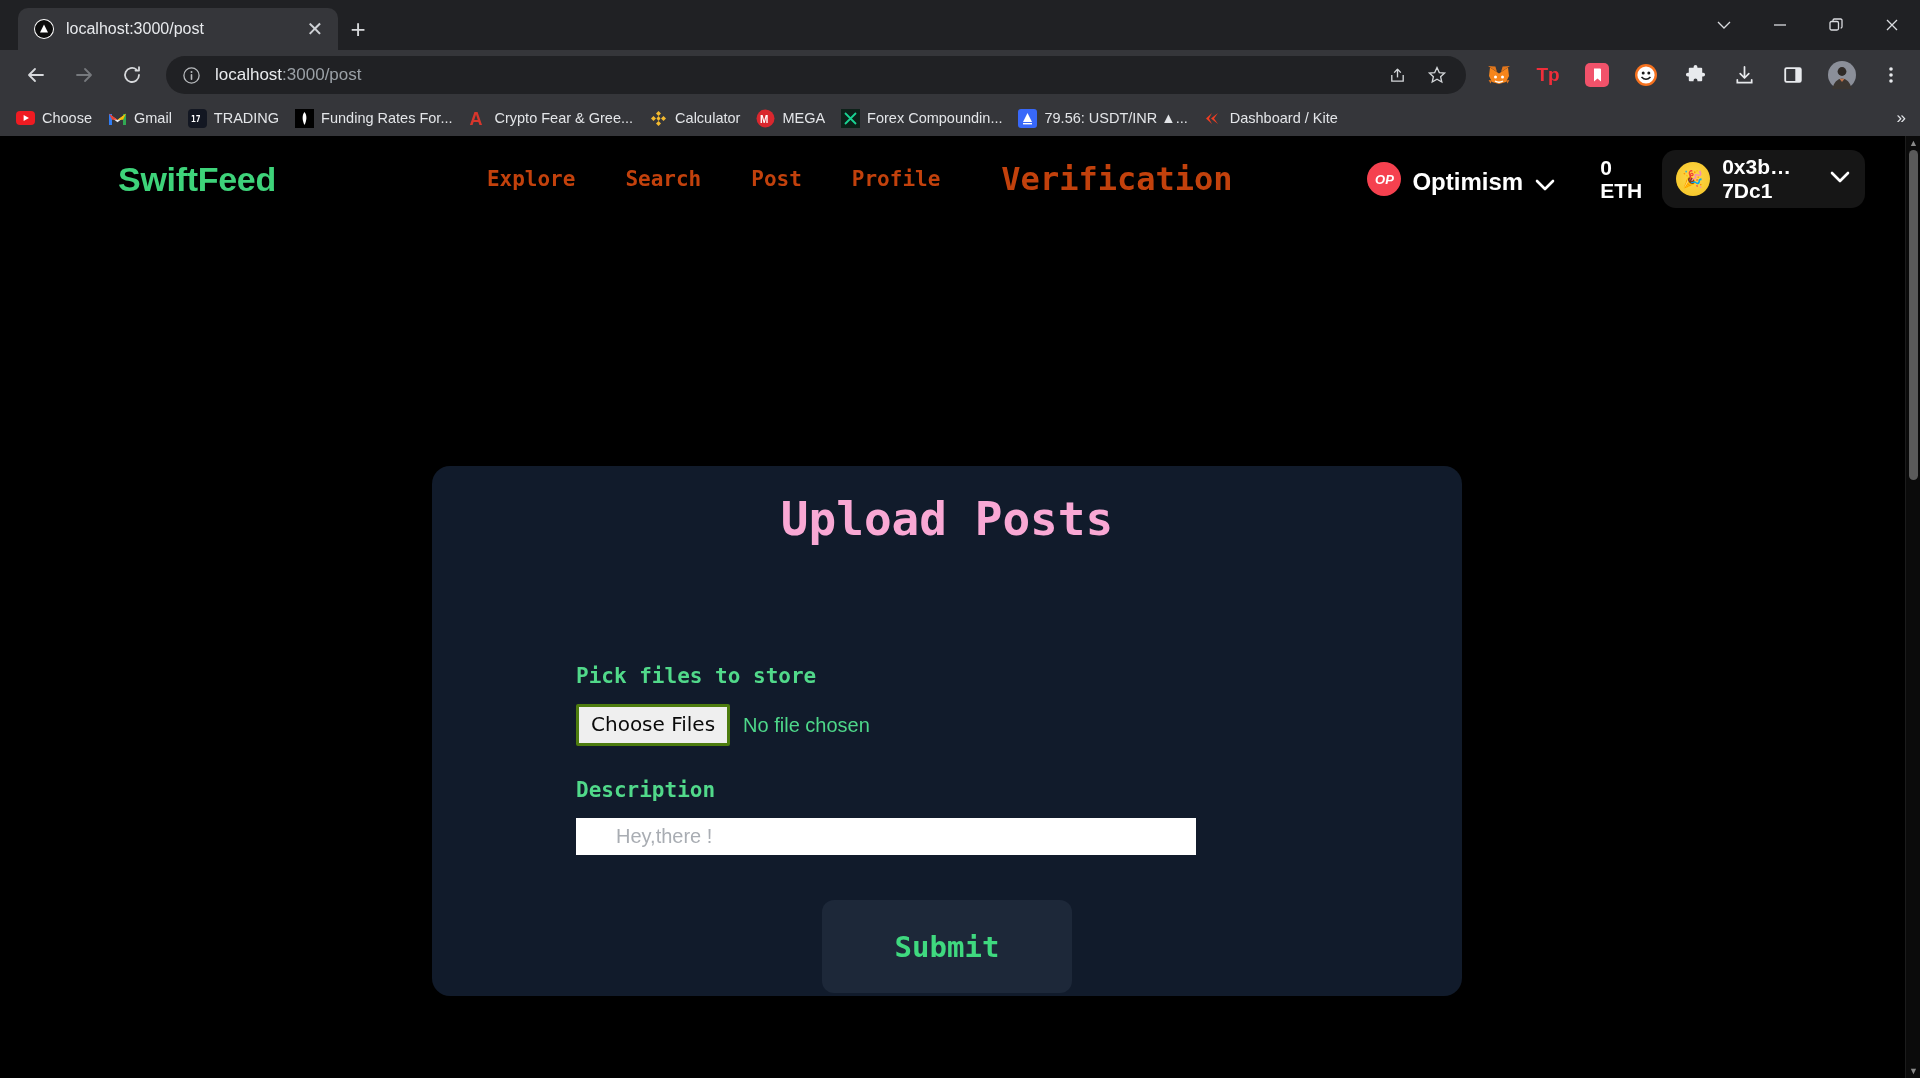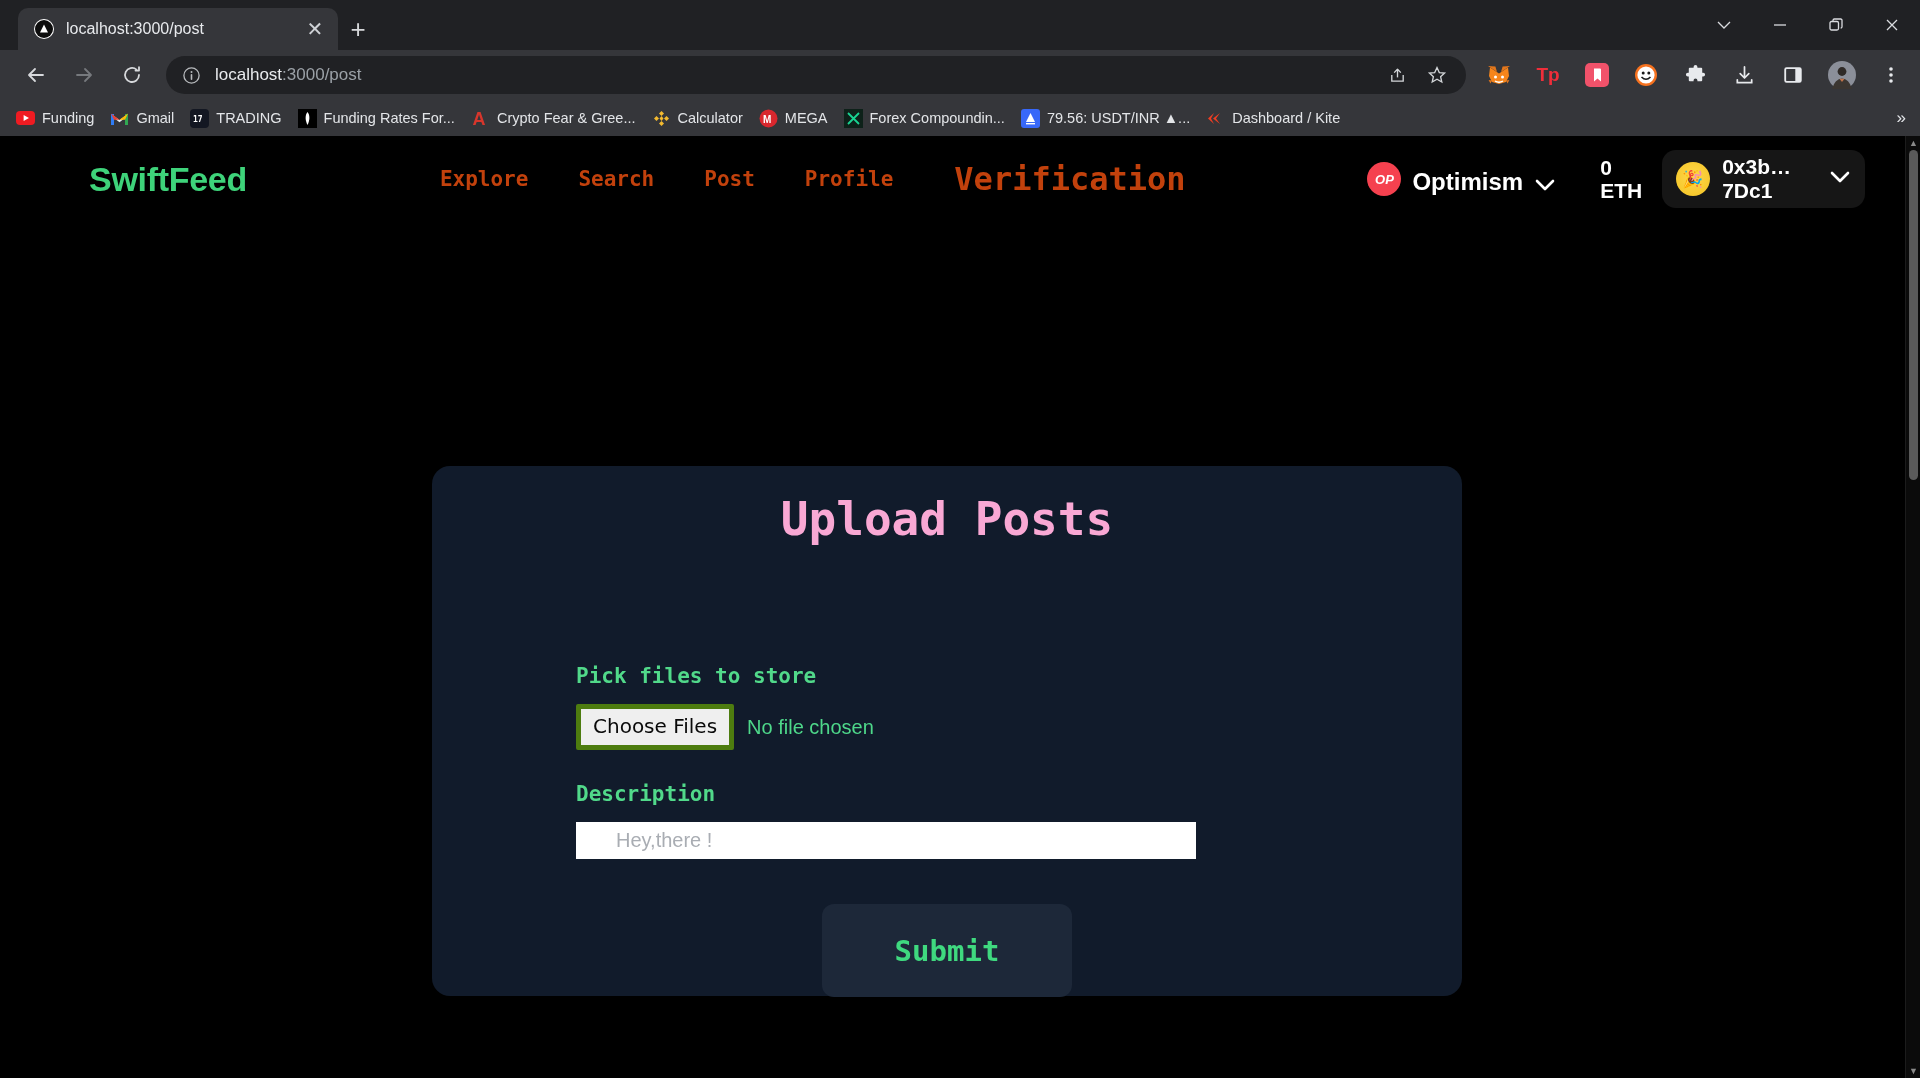--- a/index.html
+++ b/index.html
@@ -89,21 +89,21 @@
   .scrollbar {
     position: absolute; right: 0; top: 0; width: 15px; height: 942px;
     background: #0b0b0b; border-left: 1px solid #1c1c1c;
   }
   .scrollbar .thumb { position: absolute; top: 14px; left: 3px; width: 9px; height: 330px; background: #5a5a5a; border-radius: 5px; }
   .scrollbar .arrow { position: absolute; left: 0; width: 15px; height: 14px; color: #8a8a8a; font-size: 9px; display: flex; align-items: center; justify-content: center; }
 
   
   .site-nav {
     display: flex; align-items: center;
-    height: 86px; padding: 0 55px 0 89px;
+    height: 86px; padding: 0 55px 0 118px; gap: 18px;
   }
   .brand { font-size: 34px; font-weight: bold; color: #3ed37a; letter-spacing: -0.3px; }
   .nav-links { display: flex; align-items: center; margin-left: 168px; gap: 0; }
   .nav-link {
     font-family: "DejaVu Sans Mono", monospace; font-weight: bold;
     color: #c2410c; font-size: 21px; padding: 0 25px;
   }
   .nav-link.big { font-size: 32px; padding-left: 36px; }
   .wallet-area { margin-left: auto; display: flex; align-items: center; }
   .chain-pill { display: flex; align-items: flex-end; gap: 11px; }
@@ -139,21 +139,21 @@
     font-family: "DejaVu Sans Mono", monospace; font-weight: bold;
     color: #f9a8d4; font-size: 46px;
   }
   .form { padding: 96px 0 0 144px; }
   .field-label {
     font-family: "DejaVu Sans Mono", monospace; font-weight: bold;
     color: #51d98a; font-size: 21px; margin-top: 22px;
   }
   .file-row { display: flex; align-items: center; gap: 13px; margin-top: 16px; }
   .choose-btn {
-    background: #efefef; border: 5px solid #4d7c0f; border-radius: 2px;
+    background: #efefef; border: 3px solid #4d7c0f; border-radius: 2px;
     color: #0a0a0a; font-size: 20px; padding: 5px 12px 7px;
     font-family: "DejaVu Sans", sans-serif;
   }
   .no-file { color: #4ed88a; font-size: 20px; }
   .desc-label { margin-top: 32px; }
   .desc-input {
     display: block; margin-top: 16px; width: 620px; height: 37px;
     background: #fff; border: 0; outline: none;
     font-size: 20px; color: #555; padding-left: 40px;
     font-family: "Liberation Sans", sans-serif;
@@ -319,21 +319,21 @@
   </div>
 
   <div class="bookmarks">
     <div class="bm">
       <span class="bm-ico">
           <svg width="19" height="14" viewBox="0 0 19 14">
             <rect width="19" height="14" rx="4" fill="#ef1b22"></rect>
             <polygon points="7.6,4 13,7 7.6,10" fill="#fff"></polygon>
           </svg>
         </span>
-      <span class="bm-label">Funding</span>
+      <span class="bm-label">Choose</span>
     </div>
     <div class="bm">
       <span class="bm-ico">
           <svg width="19" height="15" viewBox="0 0 19 15">
             <path d="M1 14 V3 L9.5 9 L18 3 V14 H15 V7 L9.5 11.2 L4 7 V14 Z" fill="#e9eaed"></path>
             <path d="M1 3 L4 3 L4 14 L1 14 Z" fill="#2f7df6"></path>
             <path d="M15 3 L18 3 L18 14 L15 14 Z" fill="#31a853"></path>
             <path d="M1 2.6 L9.5 8.8 L4 8.8 Z" fill="#ea4335"></path>
             <path d="M18 2.6 L9.5 8.8 L15 8.8 Z" fill="#fbbc05"></path>
           </svg>

